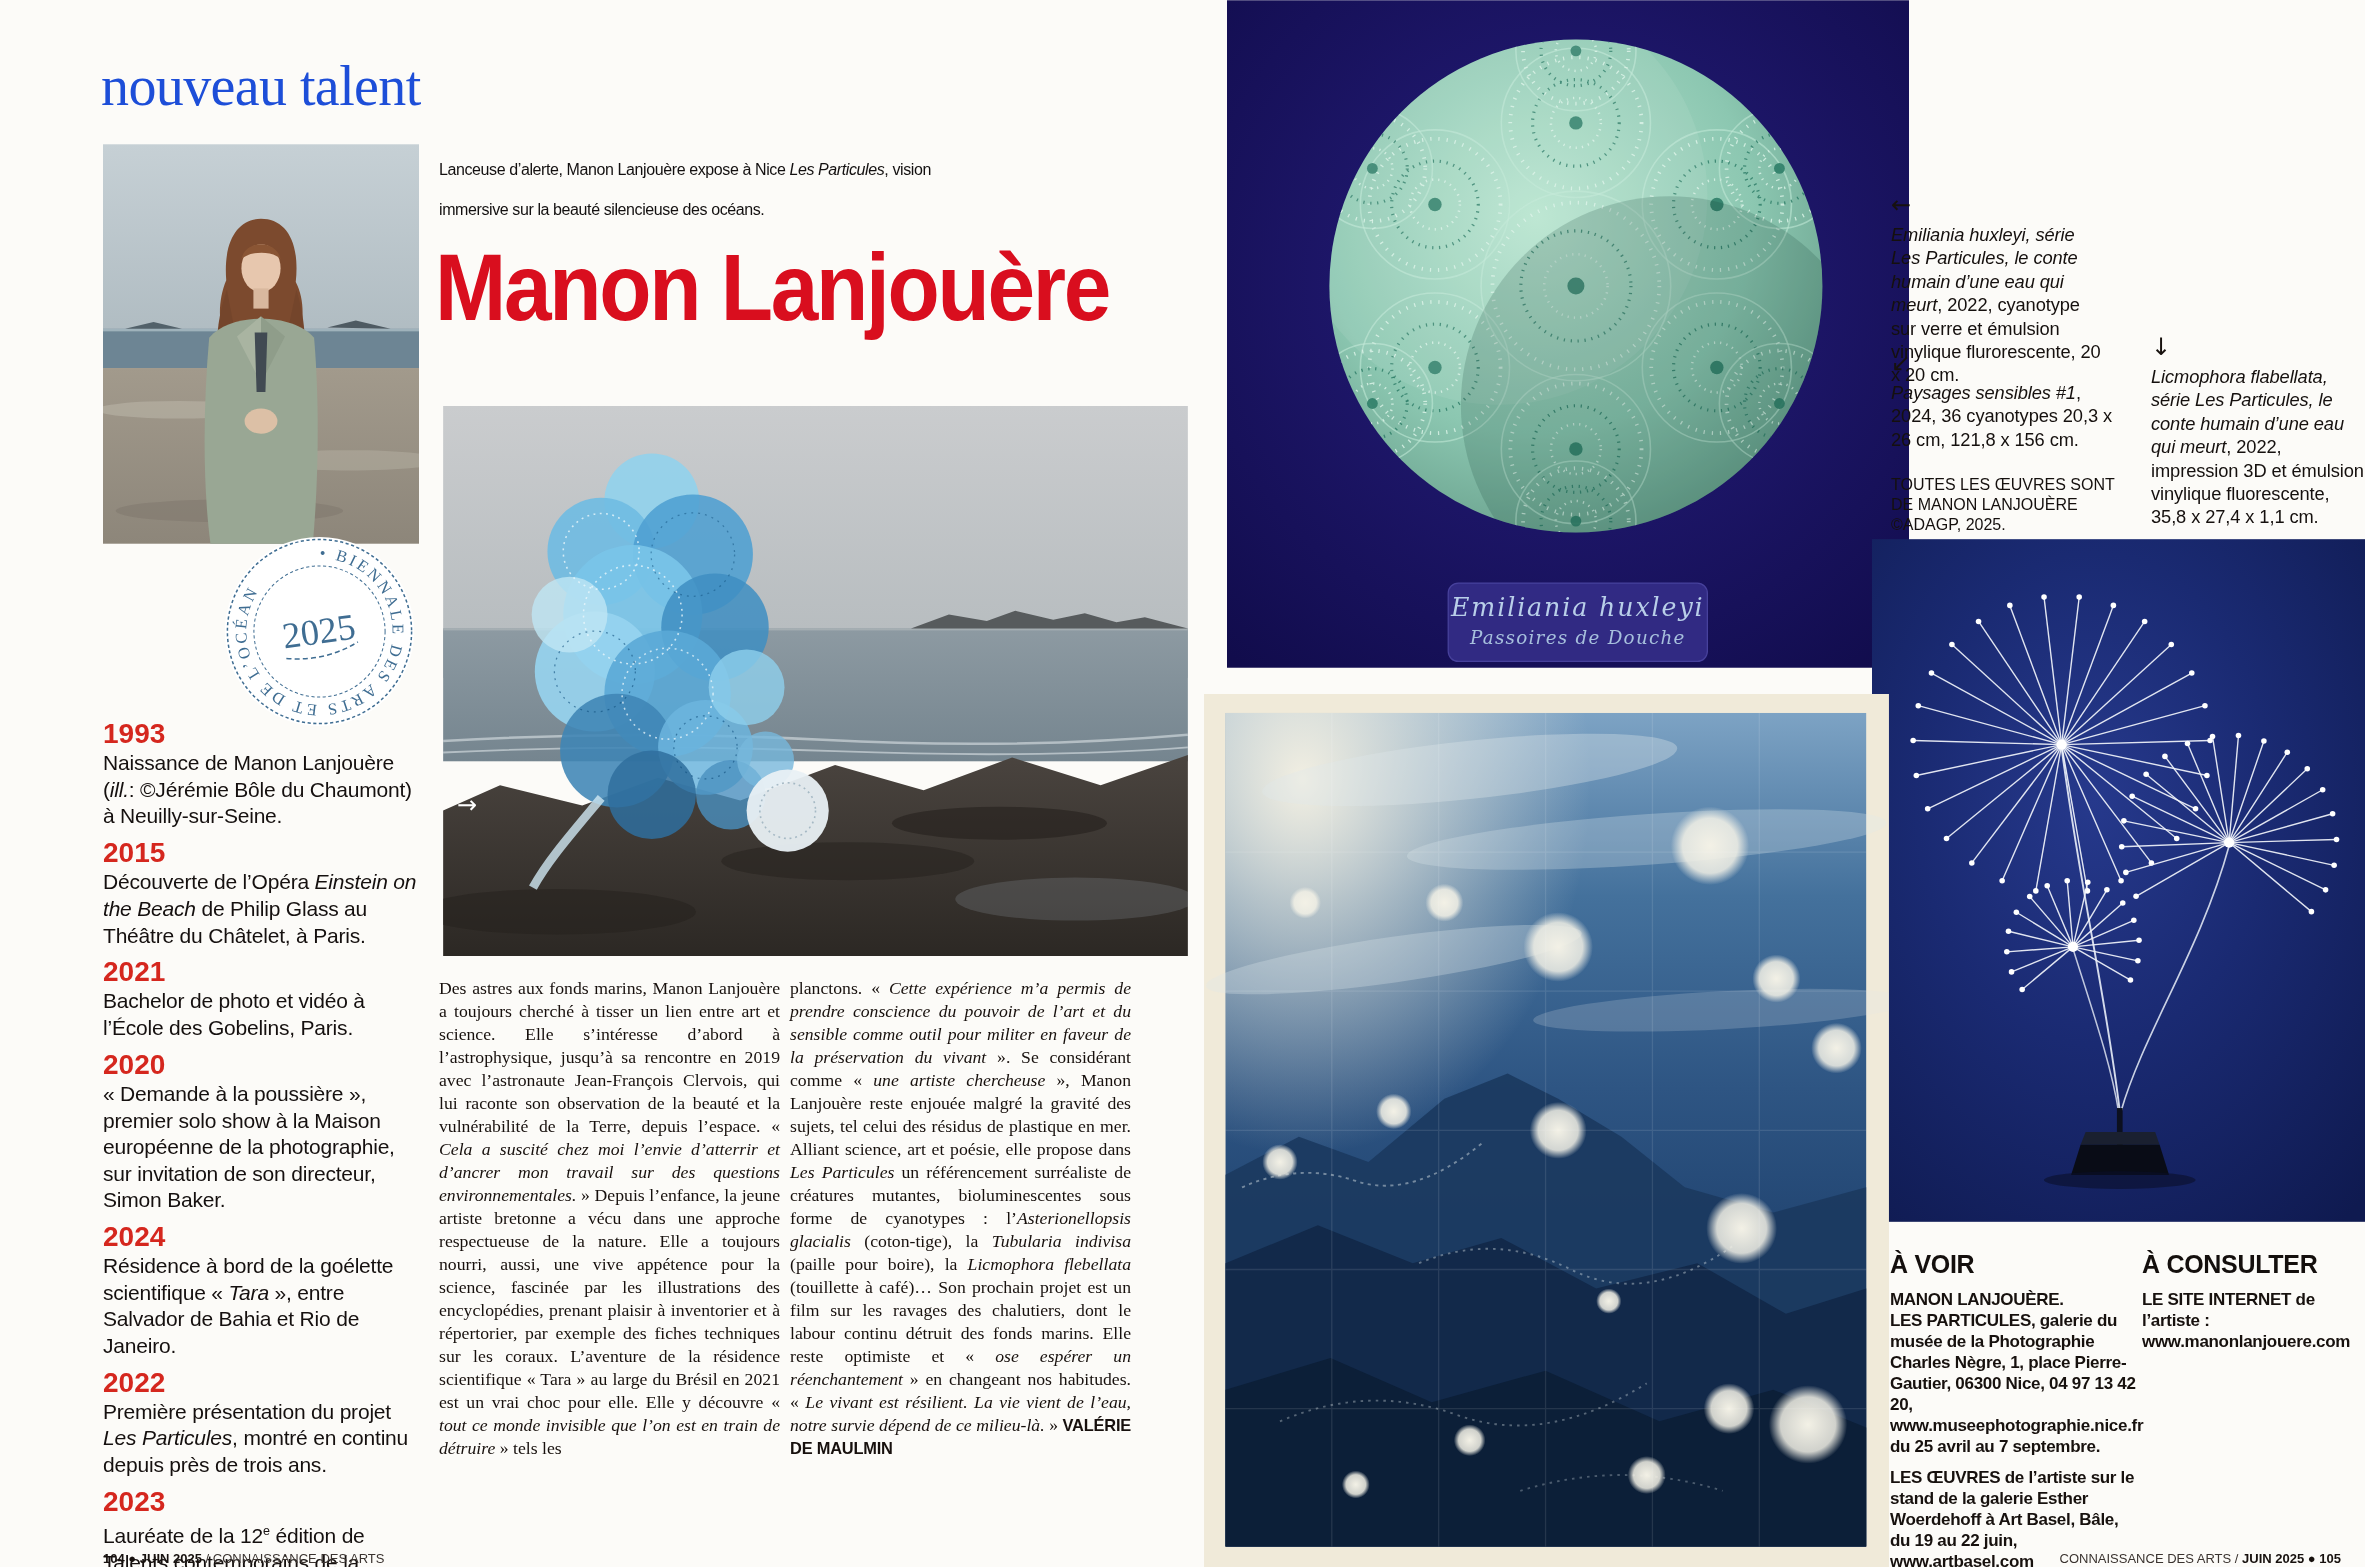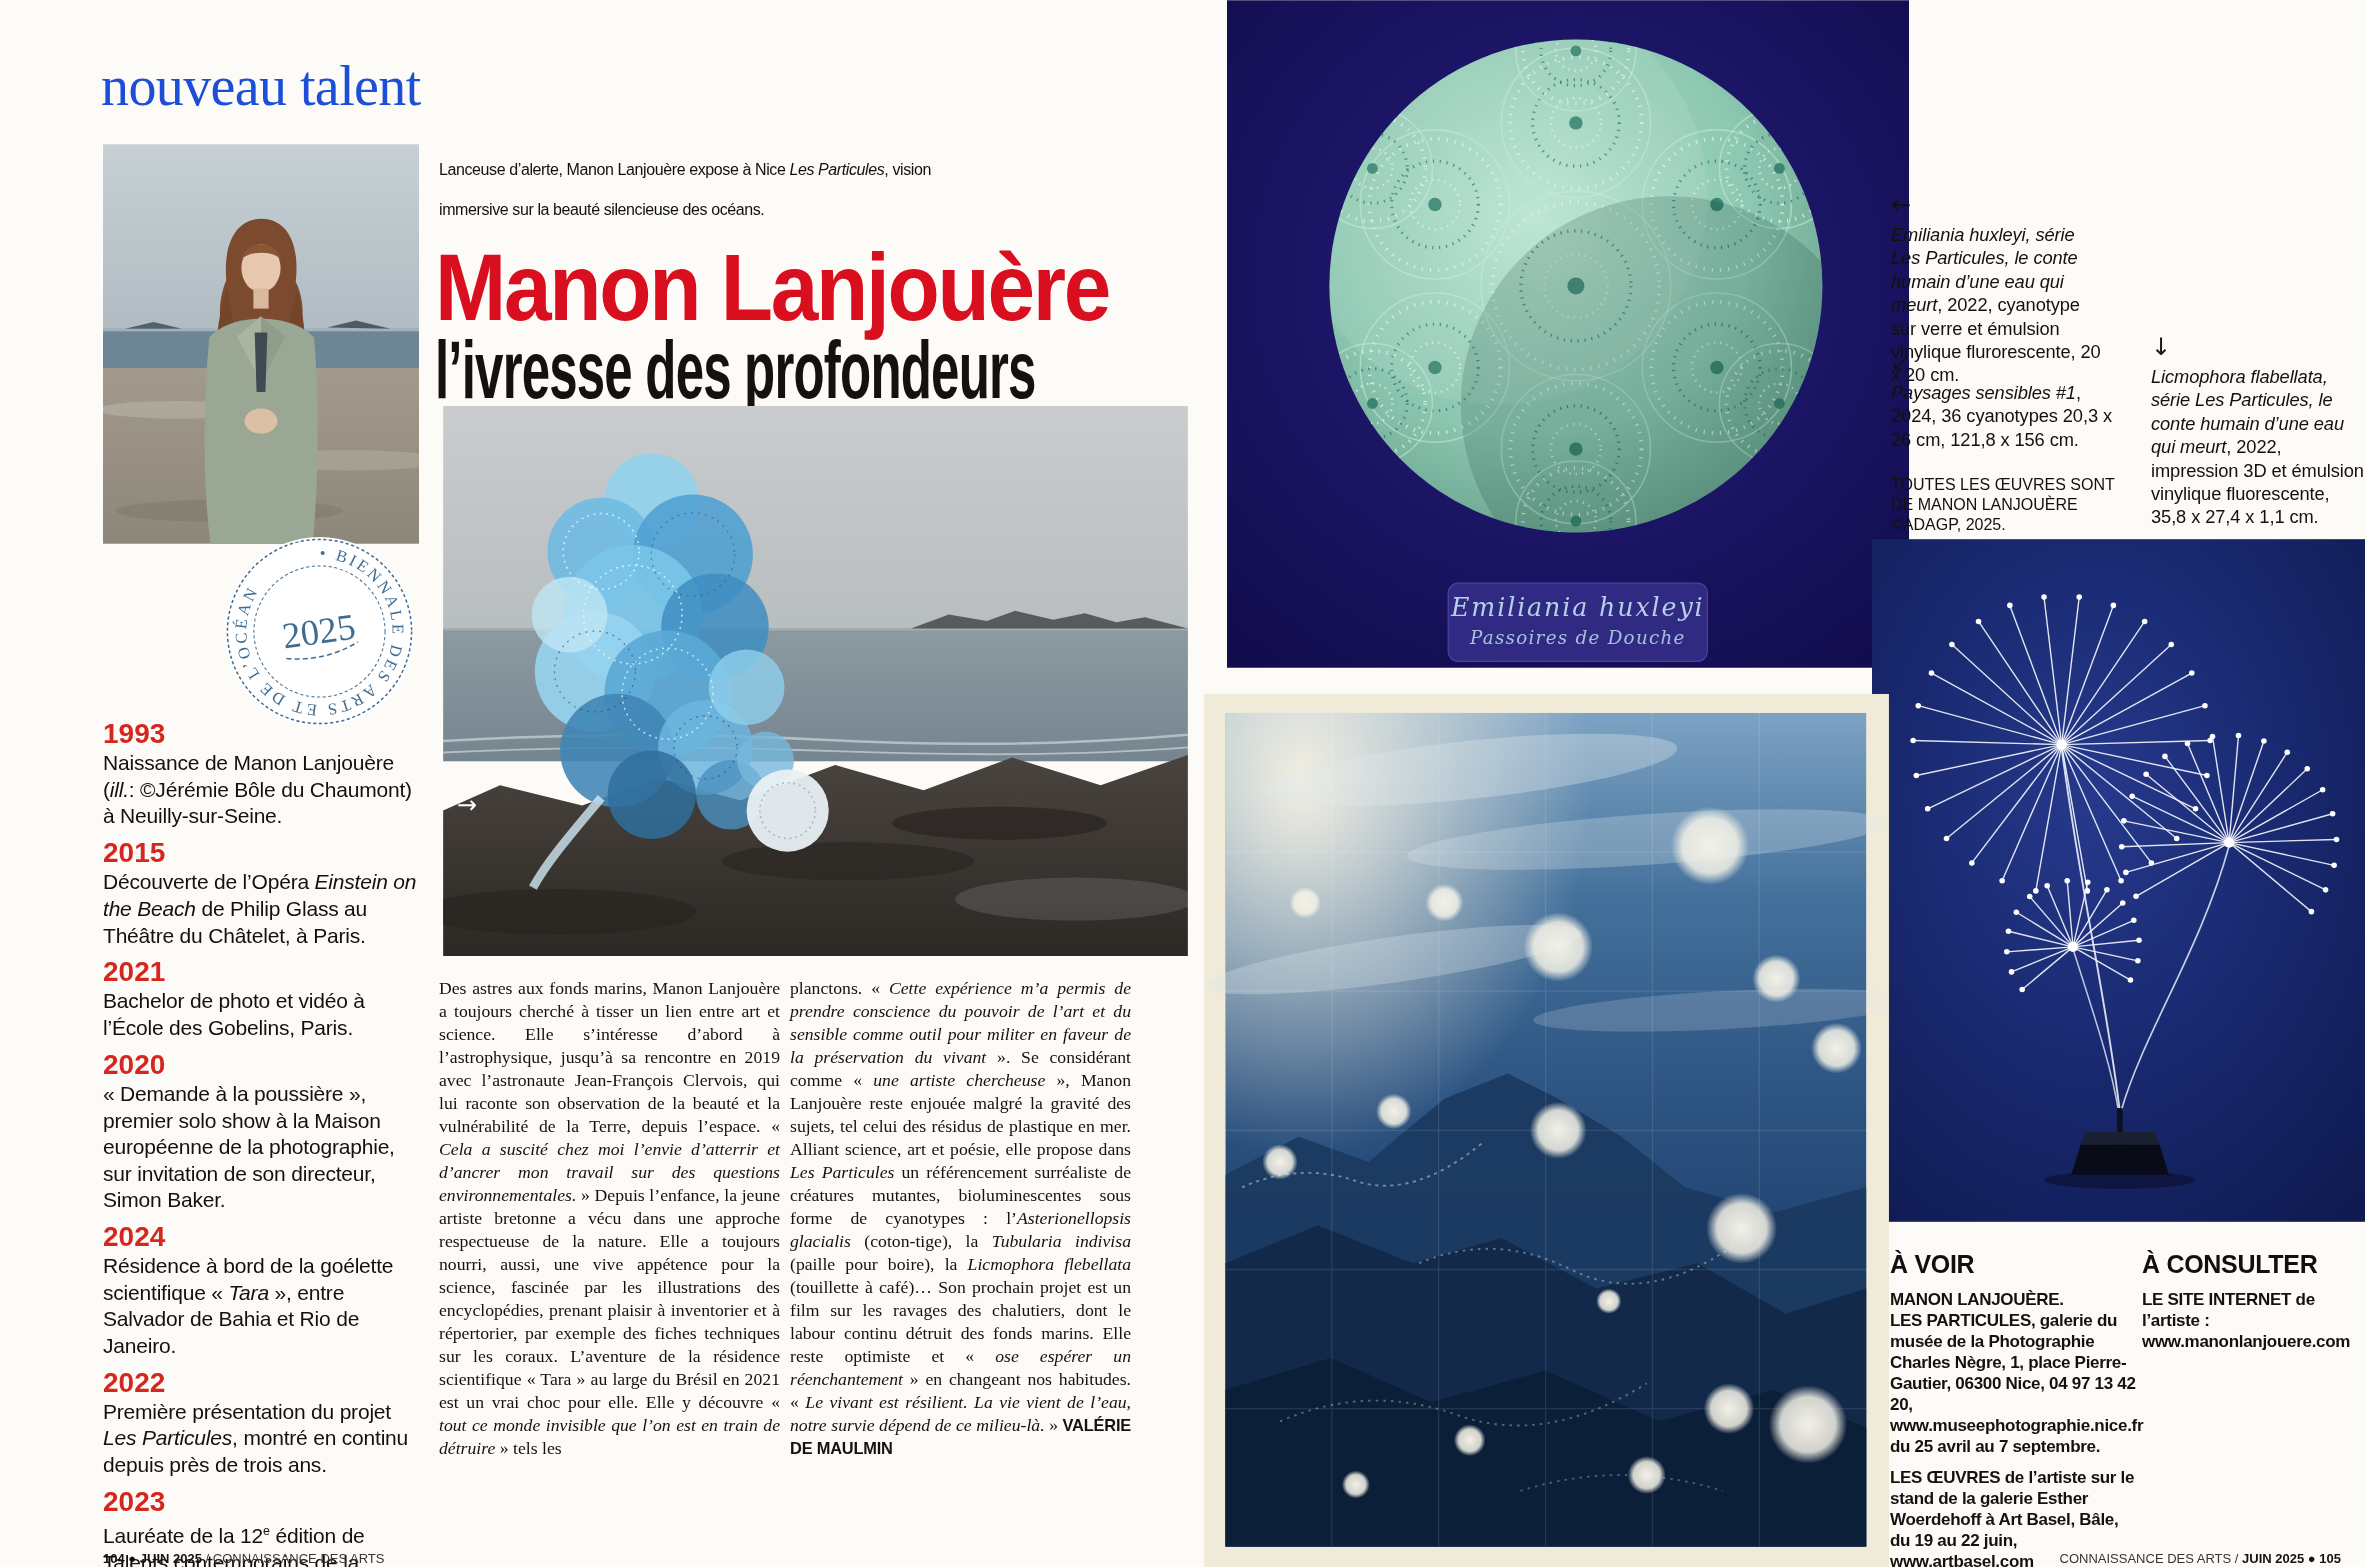--- a/index.html
+++ b/index.html
@@ -110,23 +110,20 @@
       <div class="tl-text"><span class="seg-n">Première présentation du projet </span><span class="seg-i">Les Particules</span><span class="seg-n">, montré en continu depuis près de trois ans.</span></div>
       <div class="tl-year">2023</div>
       <div class="tl-text"><span class="seg-n">Lauréate de la 12</span><span class="seg-sup">e</span><span class="seg-n"> édition de Talents contemporains de la Fondation François Schneider.</span></div>
     </div>
 
   <div class="abs intro" style="left:439px;top:150px;width:708px;"><span class="seg-n">Lanceuse d’alerte, Manon Lanjouère expose à Nice </span><span class="seg-i">Les Particules</span><span class="seg-n">, vision
 immersive sur la beauté silencieuse des océans.</span></div>
 
   <div class="abs" style="left:435px;top:233px;width:759px;height:101px;">
     <span class="title-red">Manon Lanjouère</span>
-  </div>
-  <div class="abs" style="left:435px;top:324px;width:1075px;height:95px;">
-    <span class="title-black">l’ivresse des profondeurs</span>
   </div>
 
   <div class="abs" style="left:443px;top:406px;width:745px;height:550px;">
     <svg width="745" height="550" viewBox="0 0 1178 870">
       <defs>
         <linearGradient id="hSky" x1="0" y1="0" x2="0" y2="1">
             <stop offset="0" stop-color="#caccce"></stop>
             <stop offset="1" stop-color="#b4babd"></stop>
           </linearGradient>
         <linearGradient id="hSea" x1="0" y1="0" x2="0" y2="1">

